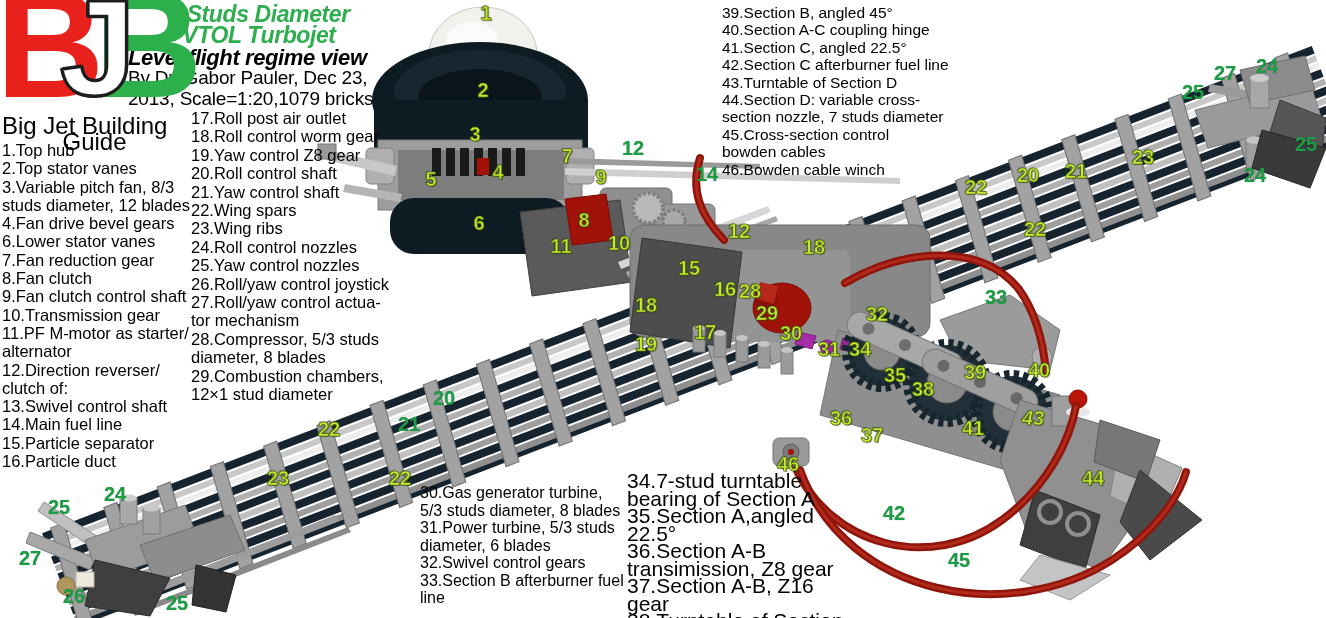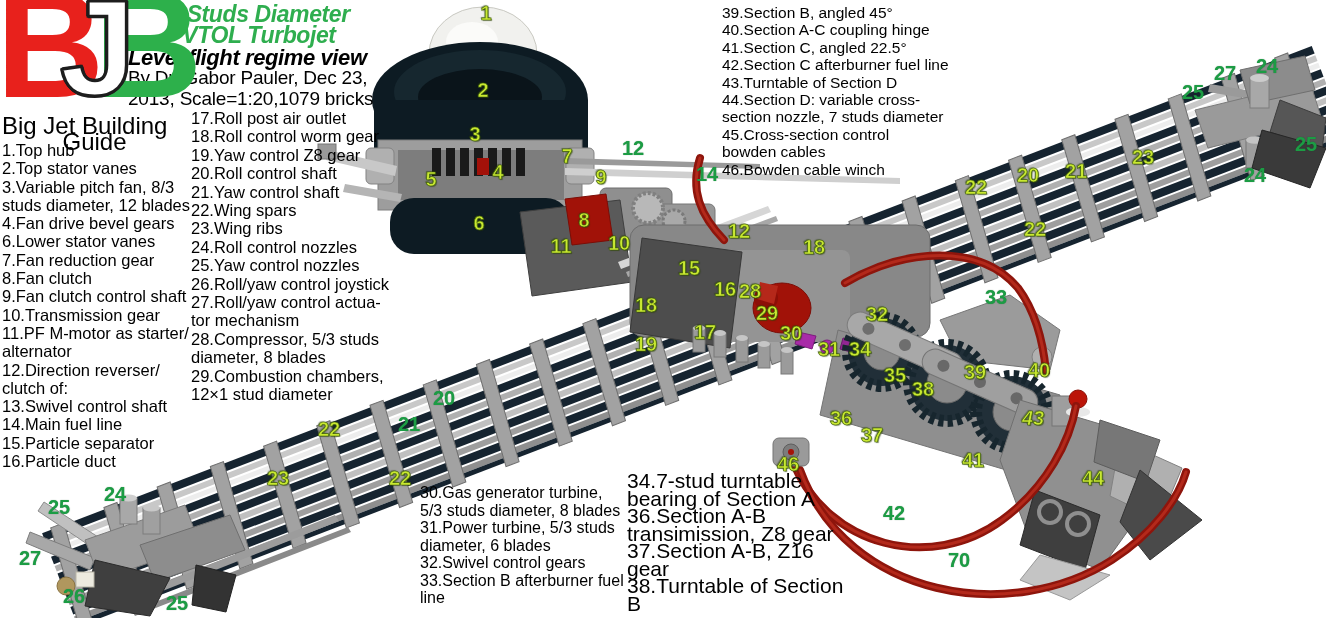--- a/index.html
+++ b/index.html
@@ -283,25 +283,25 @@
       <span class="callout cb" style="left: 829px; top: 349px;">31</span>
       <span class="callout cb" style="left: 877px; top: 314px;">32</span>
       <span class="callout cd" style="left: 996px; top: 297px;">33</span>
       <span class="callout cb" style="left: 860px; top: 349px;">34</span>
       <span class="callout cb" style="left: 895px; top: 375px;">35</span>
       <span class="callout cb" style="left: 841px; top: 418px;">36</span>
       <span class="callout cb" style="left: 872px; top: 435px;">37</span>
       <span class="callout cb" style="left: 923px; top: 389px;">38</span>
       <span class="callout cb" style="left: 975px; top: 372px;">39</span>
       <span class="callout cb" style="left: 1039px; top: 370px;">40</span>
-      <span class="callout cb" style="left: 973px; top: 428px; margin-top: 32px;">41</span>
+      <span class="callout cb" style="left: 973px; top: 428px;">41</span>
       <span class="callout cd" style="left: 894px; top: 513px;">42</span>
       <span class="callout cb" style="left: 1033px; top: 418px; font-style: italic;">43</span>
       <span class="callout cb" style="left: 1093px; top: 478px;">44</span>
-      <span class="callout cd" style="left: 959px; top: 560px;">70</span>
+      <span class="callout cd" style="left: 959px; top: 560px;">45</span>
       <span class="callout cb" style="left: 788px; top: 464px;">46</span>
     </div>
 
   <div id="logo">
     <span class="logo-letter lb-red">B</span>
     <span class="logo-letter lb-green">B</span>
     <span class="logo-letter lb-j">J</span>
     <div class="logo-cap1">Big Jet Building</div>
     <div class="logo-cap2">Guide</div>
   </div>
@@ -367,19 +367,20 @@
 5/3 studs diameter, 8 blades</div>
       <div class="pi">31.Power turbine, 5/3 studs
 diameter, 6 blades</div>
       <div class="pi">32.Swivel control gears</div>
       <div class="pi">33.Section B afterburner fuel
 line</div>
     </div>
   <div id="list-bottom-b" class="plist">
       <div class="pi">34.7-stud turntable
 bearing of Section A</div>
+      <div class="pi">35.Section A,angled 22.5°</div>
       <div class="pi">36.Section A-B
 transimission, Z8 gear</div>
       <div class="pi">37.Section A-B, Z16 gear</div>
       <div class="pi">38.Turntable of Section B</div>
     </div>
 
 </div>
 
 </body></html>

